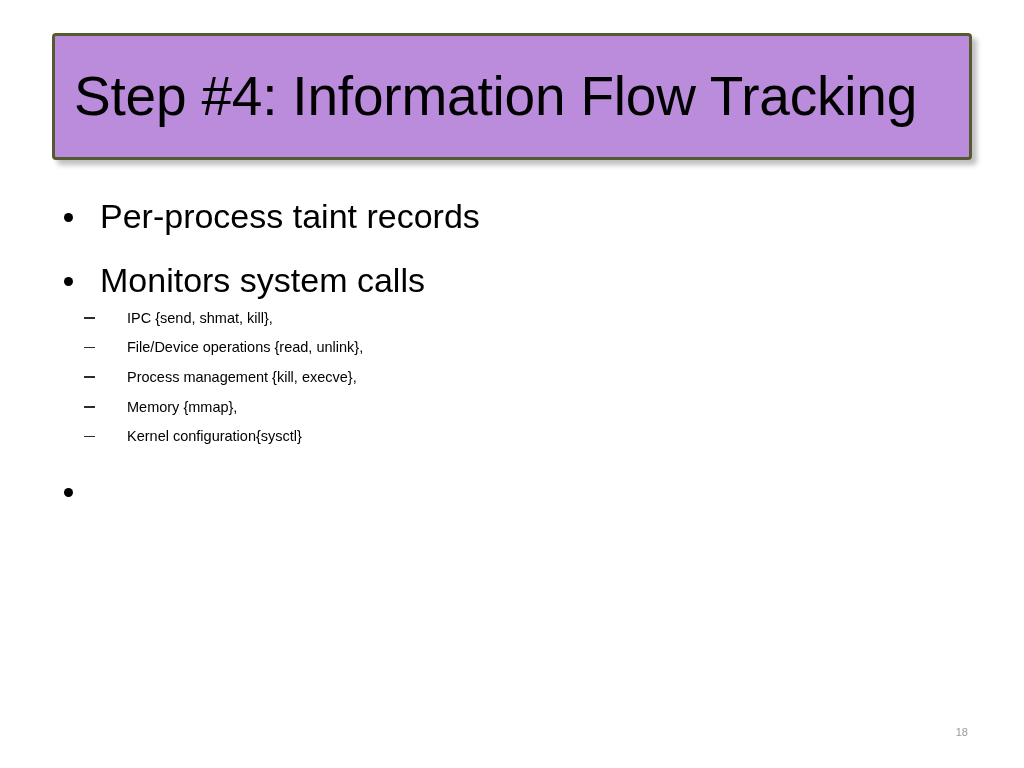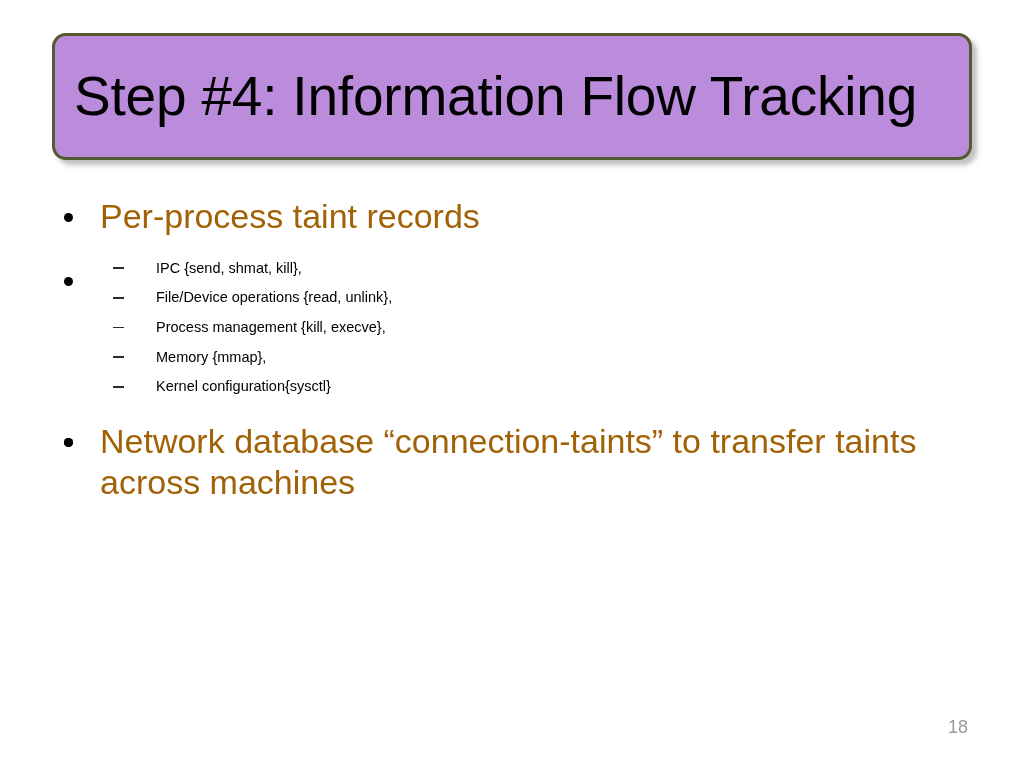--- a/index.html
+++ b/index.html
@@ -23,21 +23,21 @@
   
   .title-box {
     position: absolute;
     left: 52px;
     top: 33px;
     width: 920px;
     height: 127px;
     box-sizing: border-box;
     background: #bb8bdc;
     border: 3px solid #565a31;
-    border-radius: 14px;
+    border-radius: 4px;
     box-shadow: 5px 5px 5px rgba(90, 90, 90, 0.38);
     display: flex;
     align-items: center;
   }
   .title-text {
     margin: 0;
     padding: 0 0 0 19px;
     font-family: "Liberation Sans", sans-serif;
     font-size: 55px;
     font-weight: 400;
@@ -59,21 +59,21 @@
     list-style: none;
     margin: 0;
     padding: 0;
   }
   li.bullet1 {
     position: relative;
     padding-left: 100px;
     margin: 0 0 23px 0;
     font-size: 34px;
     line-height: 1.20;
-    color: #a16207;
+    color: #000000;
     max-width: 880px;
   }
   li.bullet1 > .dot {
     position: absolute;
     left: 64px;
     top: 0.50em;
     width: 9px;
     height: 9px;
     background: #000000;
     border-radius: 50%;
@@ -100,29 +100,29 @@
   }
   li.bullet2 > .dash {
     position: absolute;
     left: 0px;
     top: 0.52em;
     width: 11px;
     height: 1.6px;
     background: #2b2b2b;
   }
   .sub-wrap {
-    padding-left: 113px;
+    padding-left: 84px;
   }
 
   
   .slide-number {
     position: absolute;
     right: 56px;
     bottom: 30px;
-    font-size: 18px;
+    font-size: 11px;
     color: #9a9a9a;
     font-family: "Liberation Sans", sans-serif;
   }
 </style>
 </head>
 <body>
 
 <div class="slide">
 
   <div class="title-box">
@@ -132,20 +132,21 @@
   <div class="body-area">
     <ul class="level1">
 
       <li class="bullet1">
         <span class="dot"></span>
         <span>Per-process taint records</span>
       </li>
 
       <li class="bullet1 tight">
         <span class="dot"></span>
+        <span>Monitors system calls</span>
       </li>
 
       <li class="sub-wrap" style="list-style:none;">
         <ul class="level2">
           <li class="bullet2">
             <span class="dash"></span>
             <span>IPC {send, shmat, kill},</span>
           </li>
           <li class="bullet2">
             <span class="dash"></span>
@@ -163,23 +164,19 @@
             <span class="dash"></span>
             <span>Kernel configuration{sysctl}</span>
           </li>
         </ul>
       </li>
 
       <li class="bullet1 gap-before">
         <span class="dot"></span>
       </li>
 
-      <li class="bullet1">
-        <span class="dot"></span>
-        <span>Network database “connection-taints” to transfer taints across machines</span>
-      </li>
 
     </ul>
   </div>
 
   <div class="slide-number">18</div>
 
 </div>
 
 </body></html>

